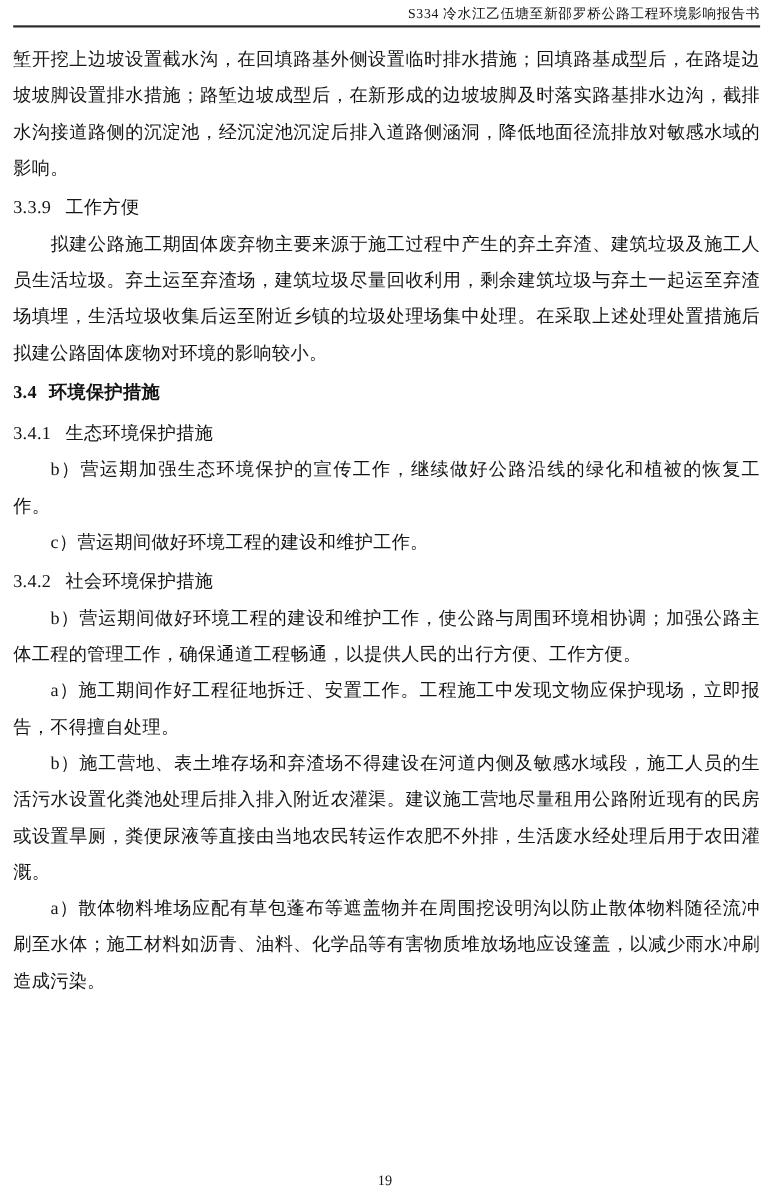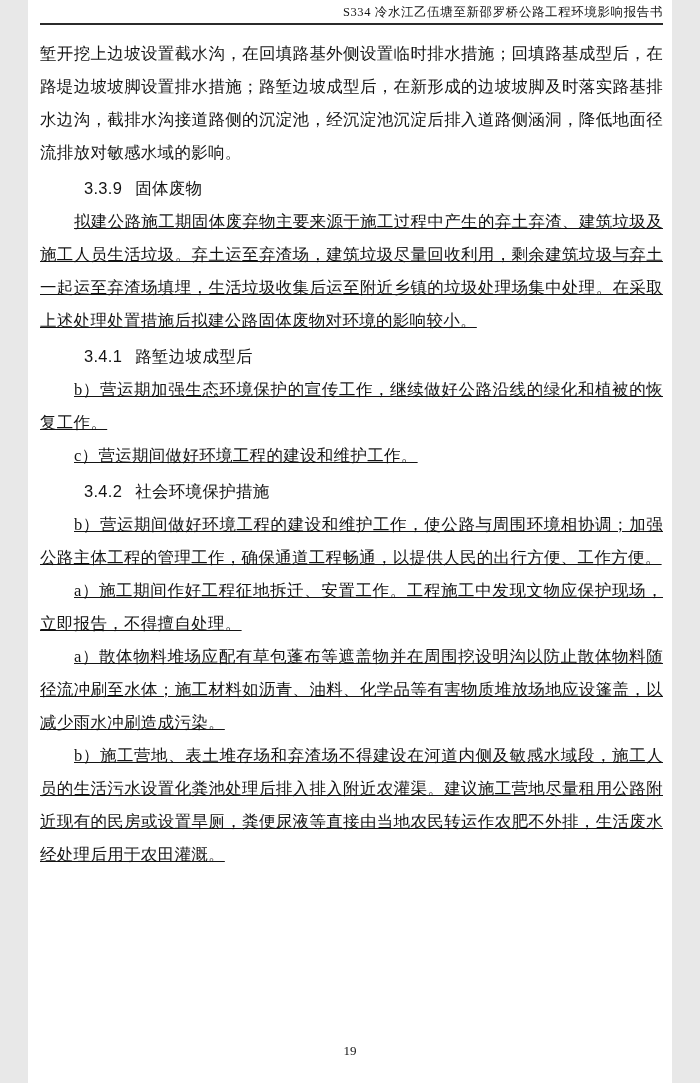--- a/index.html
+++ b/index.html
@@ -1,19 +1,19 @@
 <!DOCTYPE html>
 <html><head>
 <meta charset="utf-8">
 <style>
   html, body { margin: 0; padding: 0; }
   body { background: #e8e8e8; }
   .page {
     position: relative;
-    width: 644px;
+    width: 700px;
     height: 1083px;
     margin: 0 auto;
     background: #ffffff;
     color: #141414;
     font-family: "Liberation Serif", "DejaVu Serif", serif;
     overflow: hidden;
     box-sizing: border-box;
   }
   .page-header {
     padding: 5px 9px 0 12px;
@@ -34,75 +34,76 @@
     font-size: 16.5px;
     line-height: 33px;
     text-align: justify;
     text-justify: inter-character;
     letter-spacing: 0.3px;
   }
   .doc-body p {
     margin: 0;
     text-align: justify;
   }
-  .doc-body p.indent { text-indent: 34px; text-decoration: underline; }
+  .doc-body p.indent { text-indent: 34px; }
   .heading {
     margin-top: 3px;
     white-space: nowrap;
   }
-  .heading .hnum { font-family: Liberation Sans, sans-serif; margin-left: 44px; }
+  .heading .hnum { font-family: Liberation Serif, serif; }
   .heading .htitle { margin-left: 13px; }
   .heading.h-bold { font-weight: bold; }
   .heading.h-bold .htitle {
     font-family: "Liberation Sans", "DejaVu Sans", sans-serif;
     font-weight: bold;
     margin-left: 11px;
   }
   .page-footer {
     position: absolute;
     left: 0;
     right: 0;
-    bottom: 24px;
+    bottom: 2px;
     text-align: center;
     font-size: 13px;
     line-height: 16px;
   }
 </style>
 </head>
 <body>
 
 <div class="page">
 
   <div class="page-header">S334 冷水江乙伍塘至新邵罗桥公路工程环境影响报告书</div>
   <div class="header-rule"></div>
 
   <div class="doc-body">
 
     <p>堑开挖上边坡设置截水沟，在回填路基外侧设置临时排水措施；回填路基成型后，在路堤边坡坡脚设置排水措施；路堑边坡成型后，在新形成的边坡坡脚及时落实路基排水边沟，截排水沟接道路侧的沉淀池，经沉淀池沉淀后排入道路侧涵洞，降低地面径流排放对敏感水域的影响。</p>
 
-    <div class="heading"><span class="hnum">3.3.9</span><span class="htitle">固体废物</span></div>
+    <div class="heading"><span class="hnum">3.3.9</span><span class="htitle">工作方便</span></div>
 
     <p class="indent">拟建公路施工期固体废弃物主要来源于施工过程中产生的弃土弃渣、建筑垃圾及施工人员生活垃圾。弃土运至弃渣场，建筑垃圾尽量回收利用，剩余建筑垃圾与弃土一起运至弃渣场填埋，生活垃圾收集后运至附近乡镇的垃圾处理场集中处理。在采取上述处理处置措施后拟建公路固体废物对环境的影响较小。</p>
 
+    <div class="heading h-bold"><span class="hnum">3.4</span><span class="htitle">环境保护措施</span></div>
 
-    <div class="heading"><span class="hnum">3.4.1</span><span class="htitle">路堑边坡成型后</span></div>
+    <div class="heading"><span class="hnum">3.4.1</span><span class="htitle">生态环境保护措施</span></div>
 
 
     <p class="indent">b）营运期加强生态环境保护的宣传工作，继续做好公路沿线的绿化和植被的恢复工作。</p>
 
     <p class="indent">c）营运期间做好环境工程的建设和维护工作。</p>
 
     <div class="heading"><span class="hnum">3.4.2</span><span class="htitle">社会环境保护措施</span></div>
 
     <p class="indent">b）营运期间做好环境工程的建设和维护工作，使公路与周围环境相协调；加强公路主体工程的管理工作，确保通道工程畅通，以提供人民的出行方便、工作方便。</p>
 
     <p class="indent">a）施工期间作好工程征地拆迁、安置工作。工程施工中发现文物应保护现场，立即报告，不得擅自处理。</p>
 
 
+    <p class="indent">b）施工营地、表土堆存场和弃渣场不得建设在河道内侧及敏感水域段，施工人员的生活污水设置化粪池处理后排入排入附近农灌渠。建议施工营地尽量租用公路附近现有的民房或设置旱厕，粪便尿液等直接由当地农民转运作农肥不外排，生活废水经处理后用于农田灌溉。</p>
+
     <p class="indent">a）散体物料堆场应配有草包蓬布等遮盖物并在周围挖设明沟以防止散体物料随径流冲刷至水体；施工材料如沥青、油料、化学品等有害物质堆放场地应设篷盖，以减少雨水冲刷造成污染。</p>
-
-    <p class="indent">b）施工营地、表土堆存场和弃渣场不得建设在河道内侧及敏感水域段，施工人员的生活污水设置化粪池处理后排入排入附近农灌渠。建议施工营地尽量租用公路附近现有的民房或设置旱厕，粪便尿液等直接由当地农民转运作农肥不外排，生活废水经处理后用于农田灌溉。</p>
 
   </div>
 
   <div class="page-footer">19</div>
 
 </div>
 
 </body></html>

